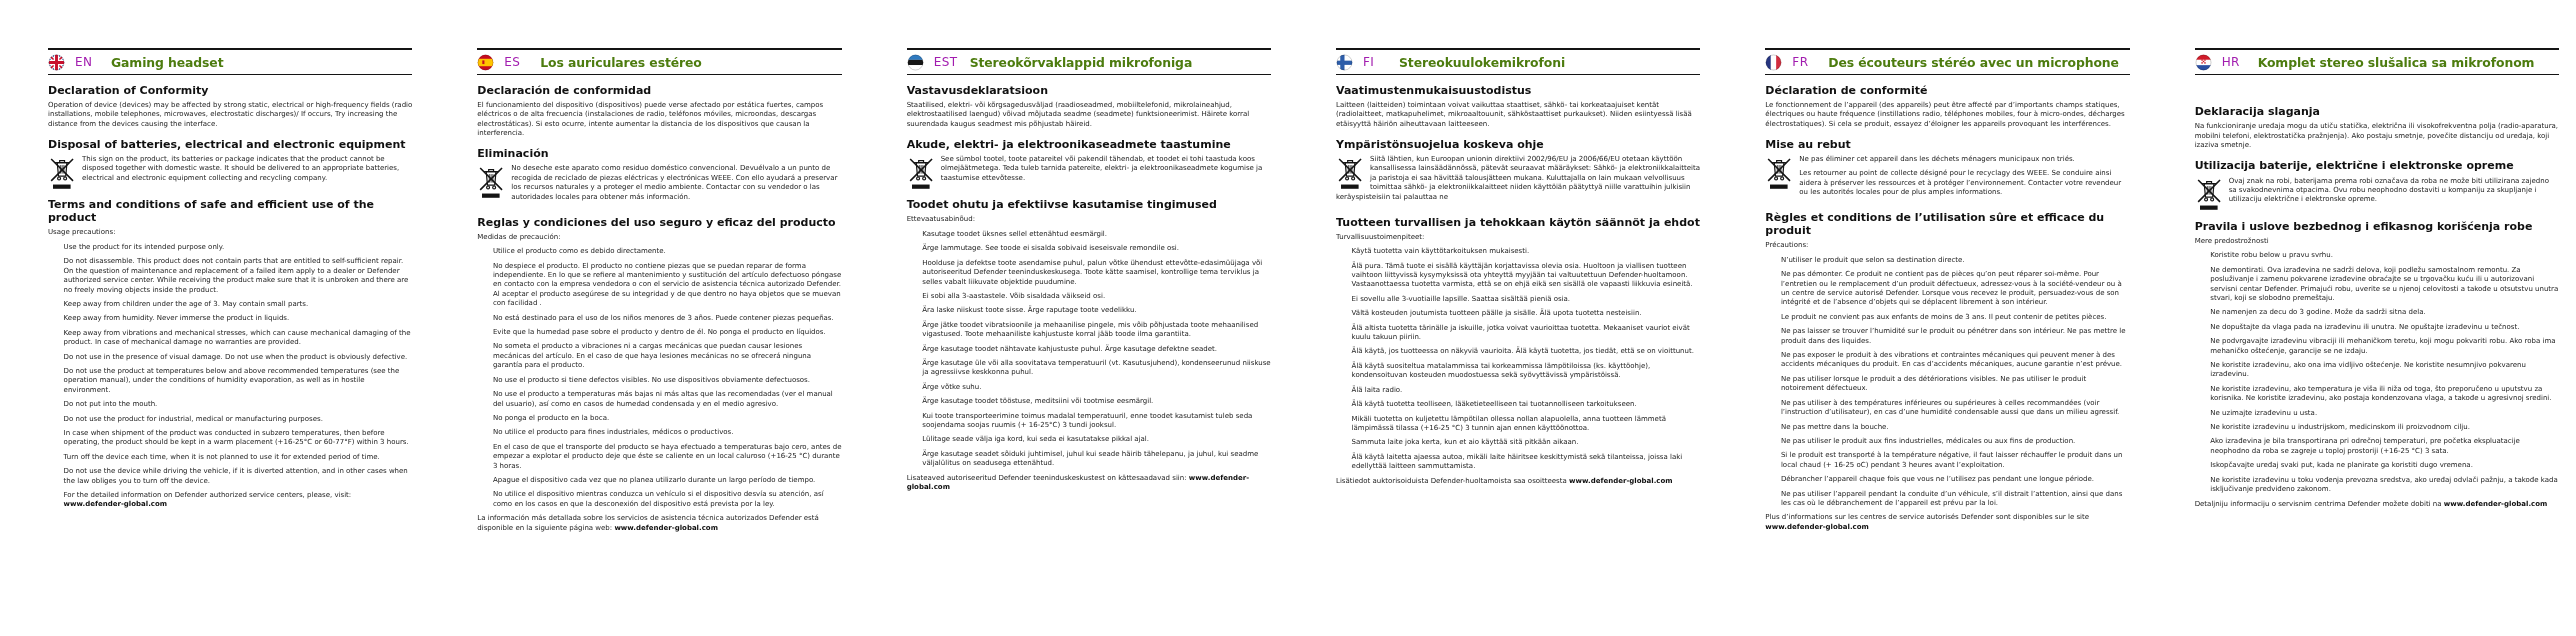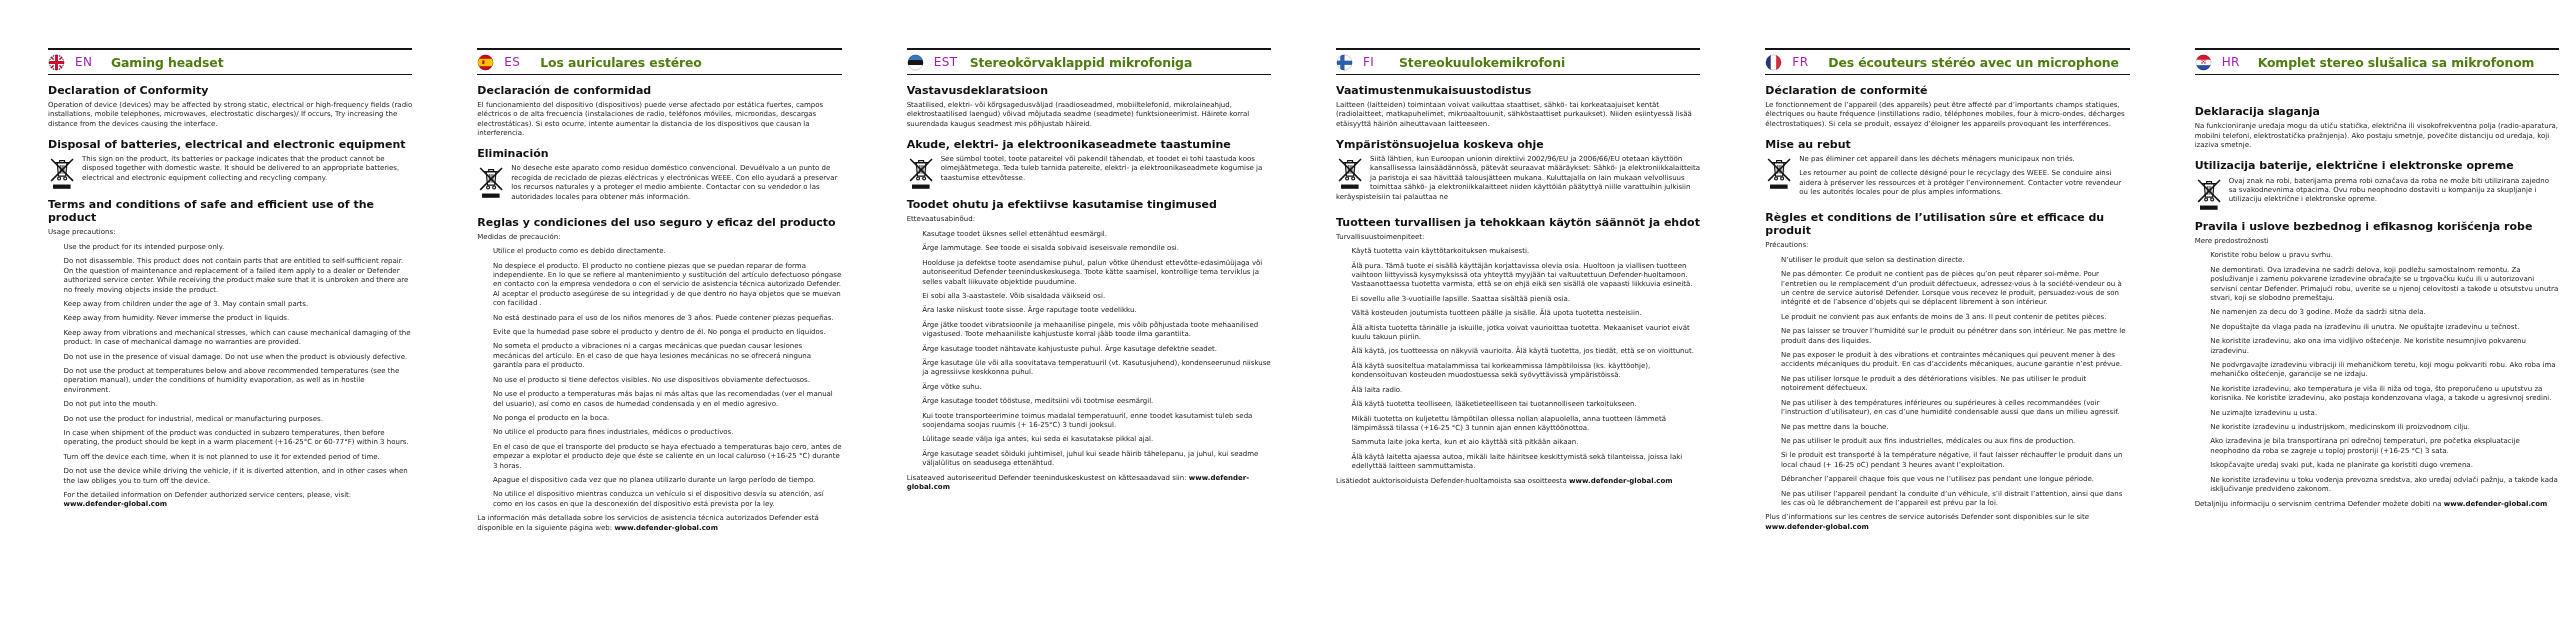--- a/index.html
+++ b/index.html
@@ -229,21 +229,21 @@
         <p class="item">Ärge lammutage. See toode ei sisalda sobivaid iseseisvale remondile osi.</p>
         <p class="item">Hoolduse ja defektse toote asendamise puhul, palun võtke ühendust ettevõtte-edasimüüjaga või autoriseeritud Defender teeninduskeskusega. Toote kätte saamisel, kontrollige tema terviklus ja selles vabalt liikuvate objektide puudumine.</p>
         <p class="item">Ei sobi alla 3-aastastele. Võib sisaldada väikseid osi.</p>
         <p class="item">Ära laske niiskust toote sisse. Ärge raputage toote vedelikku.</p>
         <p class="item">Ärge jätke toodet vibratsioonile ja mehaanilise pingele, mis võib põhjustada toote mehaanilised vigastused. Toote mehaaniliste kahjustuste korral jääb toode ilma garantiita.</p>
         <p class="item">Ärge kasutage toodet nähtavate kahjustuste puhul. Ärge kasutage defektne seadet.</p>
         <p class="item">Ärge kasutage üle või alla soovitatava temperatuuril (vt. Kasutusjuhend), kondenseerunud niiskuse ja agressiivse keskkonna puhul.</p>
         <p class="item">Ärge võtke suhu.</p>
         <p class="item">Ärge kasutage toodet tööstuse, meditsiini või tootmise eesmärgil.</p>
         <p class="item">Kui toote transporteerimine toimus madalal temperatuuril, enne toodet kasutamist tuleb seda soojendama soojas ruumis (+ 16-25°C) 3 tundi jooksul.</p>
-        <p class="item">Lülitage seade välja iga antes, kui seda ei kasutatakse pikkal ajal.</p>
+        <p class="item">Lülitage seade välja iga kord, kui seda ei kasutatakse pikkal ajal.</p>
         <p class="item">Ärge kasutage seadet sõiduki juhtimisel, juhul kui seade häirib tähelepanu, ja juhul, kui seadme väljalülitus on seadusega ettenähtud.</p>
       </div>
 
     <p class="footer"><span>Lisateaved autoriseeritud Defender teeninduskeskustest on kättesaadavad siin:</span> <strong>www.defender-global.com</strong></p>
   </section>
 
   <section class="col">
     <header class="hdr">
       <span class="flag">
           <svg viewBox="0 0 32 32" width="17" height="17">
@@ -429,22 +429,22 @@
       <div class="clear"></div>
     </div>
 
     <h3 class="sec">Pravila i uslove bezbednog i efikasnog korišćenja robe</h3>
     <p class="sub">Mere predostrožnosti</p>
     <div>
         <p class="item">Koristite robu below u pravu svrhu.</p>
         <p class="item">Ne demontirati. Ova izrađevina ne sadrži delova, koji podležu samostalnom remontu. Za posluživanje i zamenu pokvarene izrađevine obraćajte se u trgovačku kuću ili u autorizovani servisni centar Defender. Primajući robu, uverite se u njenoj celovitosti a takođe u otsutstvu unutra stvari, koji se slobodno premeštaju.</p>
         <p class="item">Ne namenjen za decu do 3 godine. Može da sadrži sitna dela.</p>
         <p class="item">Ne dopuštajte da vlaga pada na izrađevinu ili unutra. Ne opuštajte izrađevinu u tečnost.</p>
+        <p class="item">Ne podvrgavajte izrađevinu vibraciji ili mehaničkom teretu, koji mogu pokvariti robu. Ako roba ima mehaničko oštećenje, garancije se ne izdaju.</p>
         <p class="item">Ne koristite izrađevinu, ako ona ima vidljivo oštećenje. Ne koristite nesumnjivo pokvarenu izrađevinu.</p>
-        <p class="item">Ne podvrgavajte izrađevinu vibraciji ili mehaničkom teretu, koji mogu pokvariti robu. Ako roba ima mehaničko oštećenje, garancije se ne izdaju.</p>
         <p class="item">Ne koristite izrađevinu, ako temperatura je viša ili niža od toga, što preporučeno u uputstvu za korisnika. Ne koristite izrađevinu, ako postaja kondenzovana vlaga, a takođe u agresivnoj sredini.</p>
         <p class="item">Ne uzimajte izrađevinu u usta.</p>
         <p class="item">Ne koristite izrađevinu u industrijskom, medicinskom ili proizvodnom cilju.</p>
         <p class="item">Ako izrađevina je bila transportirana pri odrečnoj temperaturi, pre početka ekspluatacije neophodno da roba se zagreje u toploj prostoriji (+16-25 °C) 3 sata.</p>
         <p class="item">Iskopčavajte uređaj svaki put, kada ne planirate ga koristiti dugo vremena.</p>
         <p class="item">Ne koristite izrađevinu u toku vođenja prevozna sredstva, ako uređaj odvlači pažnju, a takođe kada isključivanje predviđeno zakonom.</p>
       </div>
 
     <p class="footer"><span>Detaljniju informaciju o servisnim centrima Defender možete dobiti na</span> <strong>www.defender-global.com</strong></p>
   </section>

